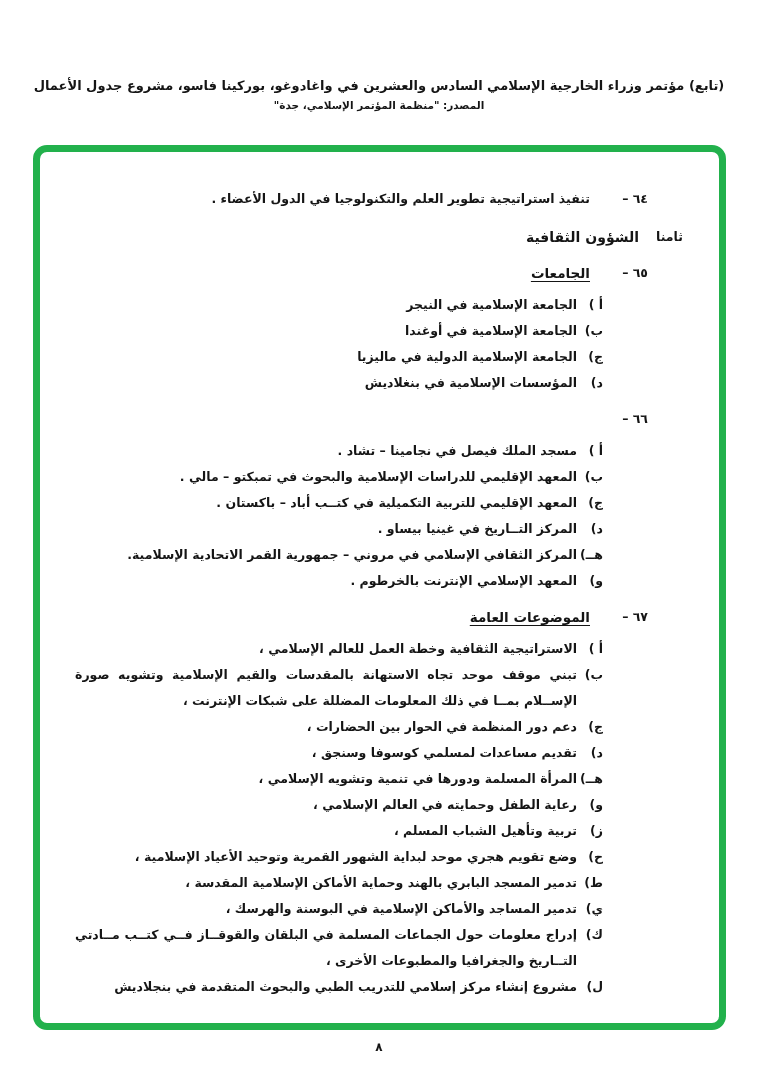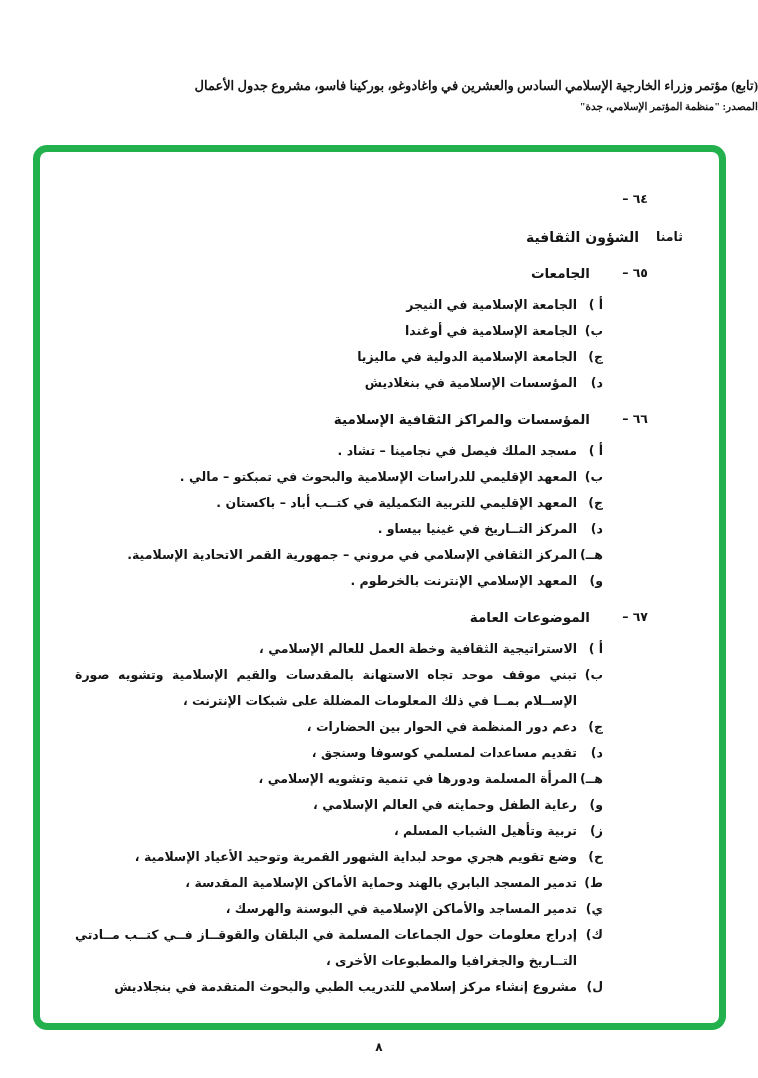--- a/index.html
+++ b/index.html
@@ -1,54 +1,55 @@
 <!DOCTYPE html>
 <html lang="ar"><head>
 <meta charset="utf-8">
 <style>
   html,body{margin:0;padding:0;}
   body{
     width:758px;height:1078px;background:#ffffff;position:relative;
     font-family:"DejaVu Sans", sans-serif;color:#151515;
   }
-  .page-header{text-align:right;direction:rtl;font-family:Liberation Serif, serif;}
+  .page-header{text-align:center;direction:rtl;}
   .hline1{padding-top:78px;font-size:13px;font-weight:bold;letter-spacing:0;}
   .hline2{margin-top:6px;font-size:10.5px;font-weight:bold;}
   .frame{
     position:absolute;left:33px;top:145px;width:693px;height:885px;
     box-sizing:border-box;border:7px solid #22b14c;border-radius:14px;
     padding:34px 36px 0 25px;direction:rtl;overflow:hidden;background:#fff;
   }
   .row{display:flex;line-height:26px;font-size:12.5px;font-weight:bold;}
   .row-eighth{margin-top:12px;}
   .row-eighth .mk{width:44px;flex-shrink:0;}
   .row-eighth .ttl{font-size:14px;}
   .l1{margin-top:10px;margin-bottom:6px;margin-right:35px;}
   .l1 .num{width:58px;flex-shrink:0;}
-  .l1 .ttl{font-size:13.5px;text-underline-offset:3px;}
+  .l1 .ttl{font-size:13.5px;text-decoration:underline;text-underline-offset:3px;}
   .l1.plain{margin-top:0;margin-bottom:0;}
   .l1.plain .tx{text-decoration:none;font-size:12.5px;}
   .l2{margin-right:80px;}
   .l2 .lt{width:26px;flex-shrink:0;}
   .l2 .tx{width:502px;text-align:justify;}
   .page-footer{position:absolute;top:1040px;left:0;width:100%;text-align:center;
     font-size:12px;font-weight:bold;}
 </style>
 </head>
 <body>
 
 <div class="page-header">
   <div class="hline1">(تابع) مؤتمر وزراء الخارجية الإسلامي السادس والعشرين في واغادوغو، بوركينا فاسو، مشروع جدول الأعمال</div>
   <div class="hline2">المصدر:  "منظمة المؤتمر الإسلامي، جدة"</div>
 </div>
 
 <div class="frame">
 
   <div class="row l1 plain">
     <span class="num">٦٤ –</span>
+    <span class="tx">تنفيذ استراتيجية تطوير العلم والتكنولوجيا في الدول الأعضاء .</span>
   </div>
 
   <div class="row row-eighth">
     <span class="mk">ثامنا</span>
     <span class="ttl">الشؤون الثقافية</span>
   </div>
 
   <div class="row l1">
     <span class="num">٦٥ –</span>
     <span class="ttl">الجامعات</span>
@@ -65,21 +66,20 @@
     <span class="lt">ج)</span>
     <span class="tx">الجامعة الإسلامية الدولية في ماليزيا</span>
   </div>
   <div class="row l2">
     <span class="lt">د)</span>
     <span class="tx">المؤسسات الإسلامية في بنغلاديش</span>
   </div>
 
   <div class="row l1">
     <span class="num">٦٦ –</span>
-    <span class="ttl">المؤسسات والمراكز الثقافية الإسلامية</span>
   </div>
   <div class="row l2">
     <span class="lt">أ )</span>
     <span class="tx">مسجد الملك فيصل في نجامينا – تشاد .</span>
   </div>
   <div class="row l2">
     <span class="lt">ب)</span>
     <span class="tx">المعهد الإقليمي للدراسات الإسلامية والبحوث في تمبكتو – مالي .</span>
   </div>
   <div class="row l2">

